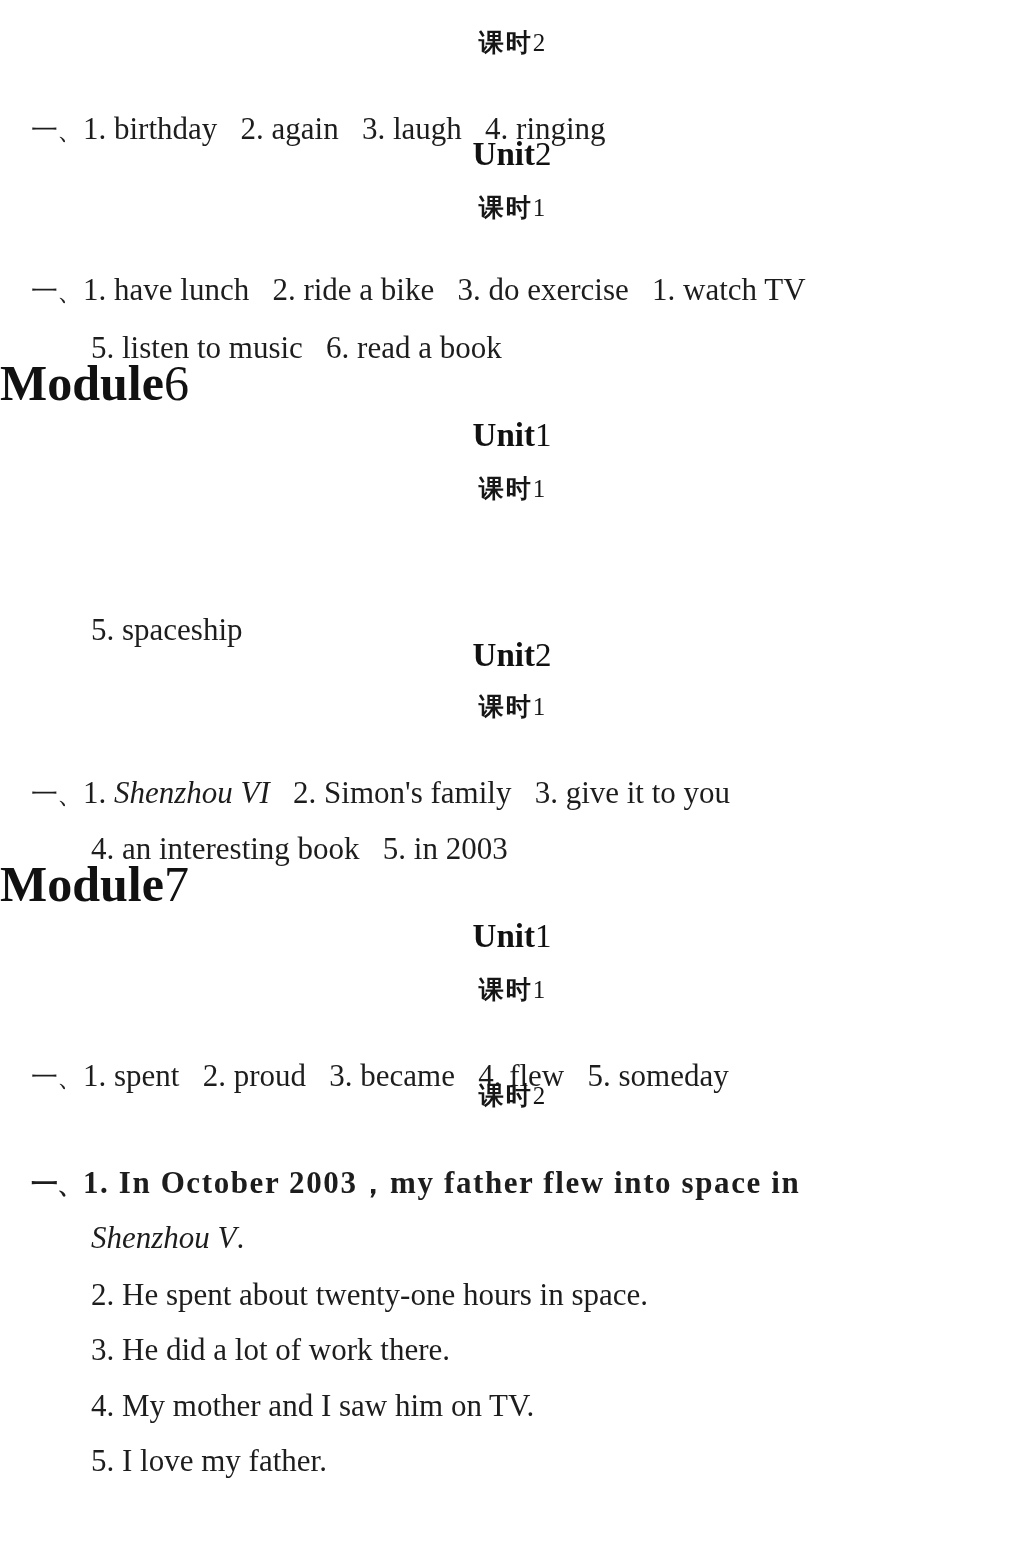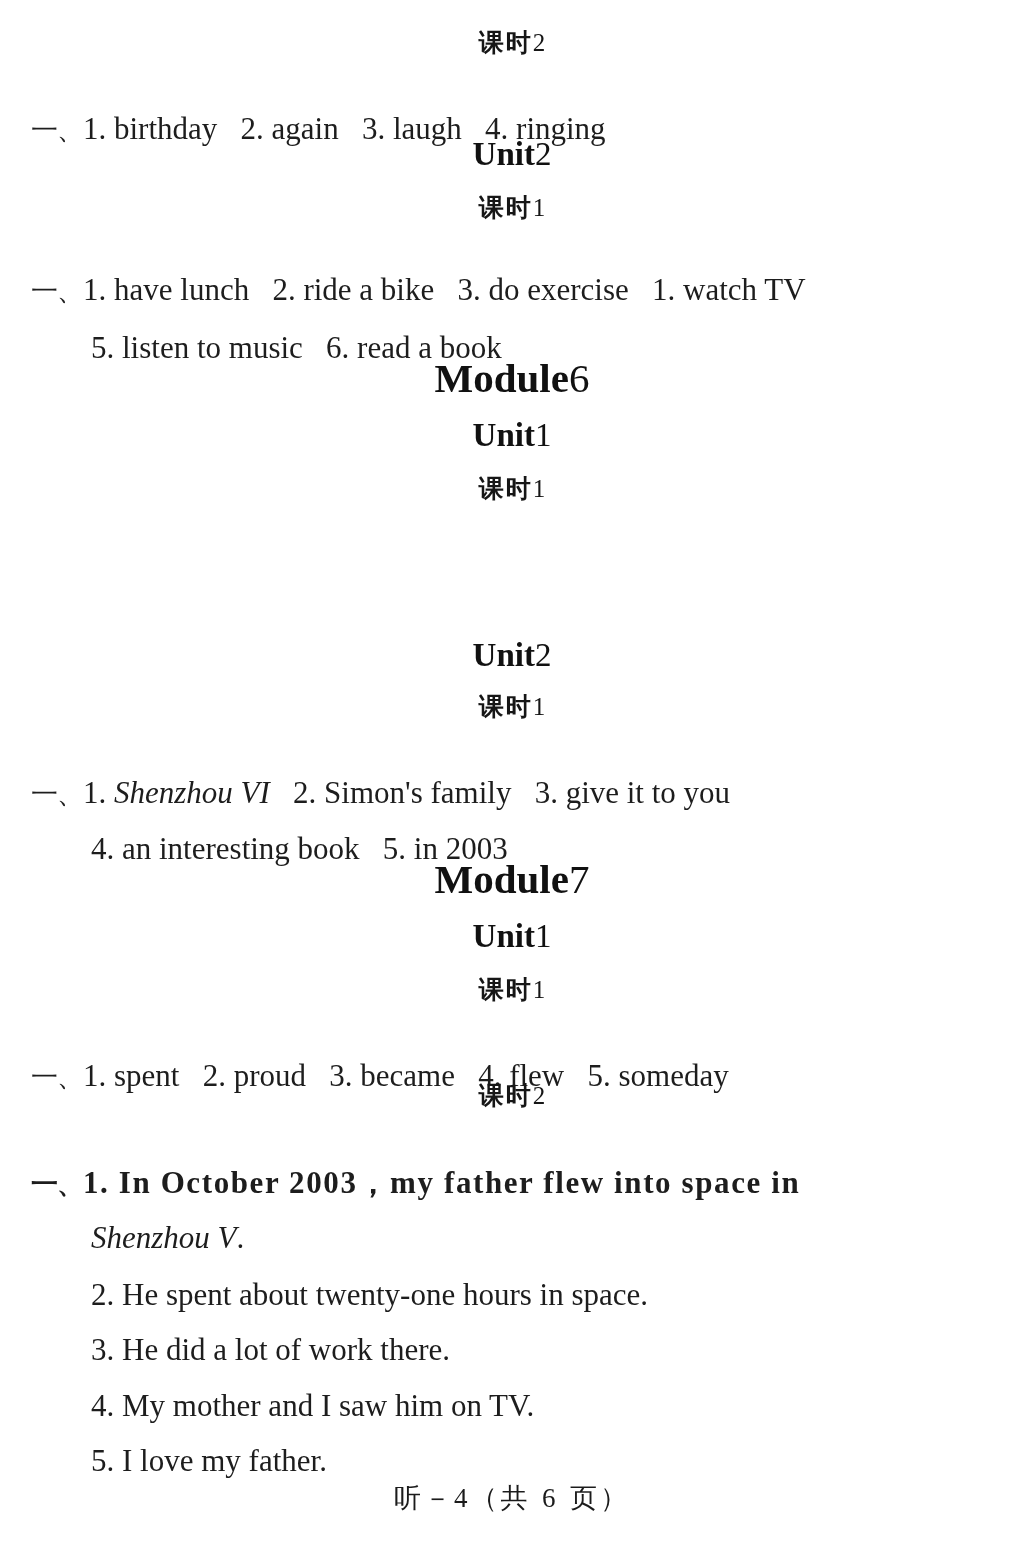--- a/index.html
+++ b/index.html
@@ -45,23 +45,23 @@
     font-size: 33px;
     font-weight: bold;
     color: #111111;
     line-height: 1.0;
   }
   .h-unit .num {
     font-weight: normal;
   }
 
   .h-module {
-    text-align: center;
+    text-align: left;
     font-family: "Liberation Serif", "DejaVu Serif", serif;
-    font-size: 41px;
+    font-size: 50px;
     font-weight: bold;
     color: #111111;
     line-height: 1.0;
   }
   .h-module .num {
     font-weight: normal;
   }
 
   
   .ans-line {
@@ -139,20 +139,23 @@
   </div>
 
   <div class="abs h-unit" style="top:419px;">
     <span>Unit</span><span class="num">1</span>
   </div>
 
   <div class="abs h-keshi" style="top:476px;">
     <span>课时</span><span class="num">1</span>
   </div>
 
+  <div class="abs ans-line pad-l" style="top:583px;">
+    <span class="cont-indent"></span><span>5. spaceship</span>
+  </div>
 
   <div class="abs h-unit" style="top:639px;">
     <span>Unit</span><span class="num">2</span>
   </div>
 
   <div class="abs h-keshi" style="top:694px;">
     <span>课时</span><span class="num">1</span>
   </div>
 
   <div class="abs ans-line pad-l" style="top:746px;">
@@ -195,17 +198,14 @@
   <div class="abs ans-line pad-l" style="top:1303px;">
     <span class="cont-indent"></span><span>3. He did a lot of work there.</span>
   </div>
   <div class="abs ans-line pad-l" style="top:1359px;">
     <span class="cont-indent"></span><span>4. My mother and I saw him on TV.</span>
   </div>
   <div class="abs ans-line pad-l" style="top:1414px;">
     <span class="cont-indent"></span><span>5. I love my father.</span>
   </div>
 
-  <div class="footer" style="top:1480px;">
-    <span>听－</span><span class="pg">4</span><span>（共 </span><span class="pg">6</span><span> 页）</span>
-  </div>
 
 </div>
 
 </body></html>

